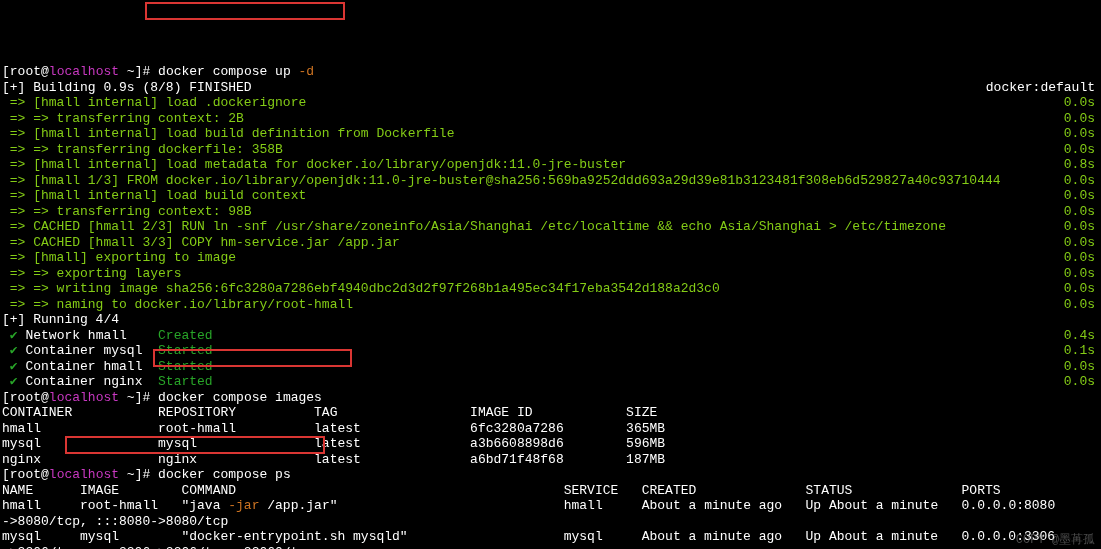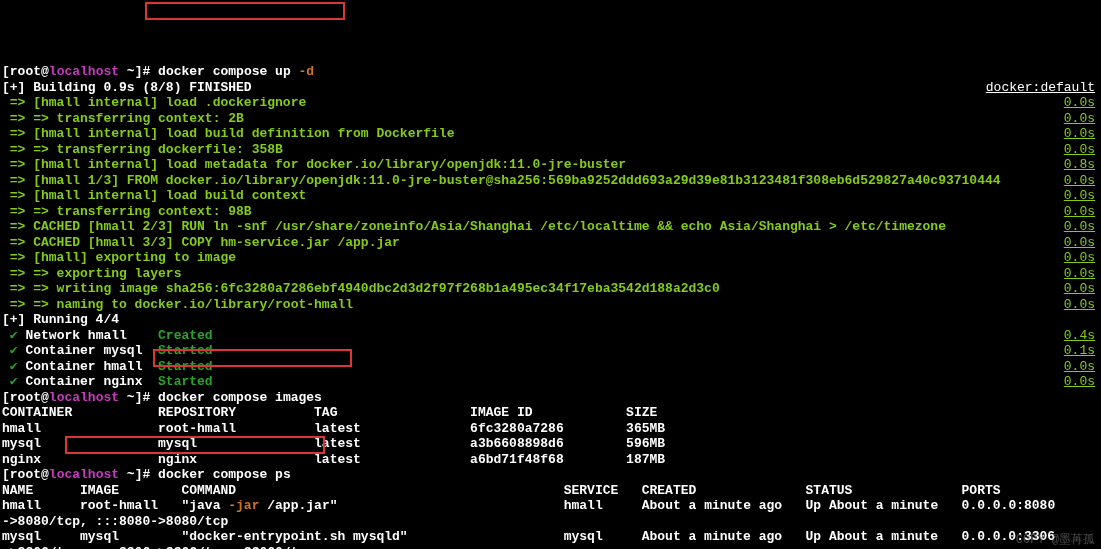--- a/index.html
+++ b/index.html
@@ -21,26 +21,24 @@
       position: relative;
     }
     .line {
       display: flex;
       justify-content: space-between;
       height: 15.5px;
     }
     .left {
       flex: 1;
       overflow: hidden;
-      font-weight: bold;
     }
     .right {
       padding-right: 4px;
       text-align: right;
-      text-decoration: underline;
     }
     .white { color: #ffffff; }
     .cyan { color: #84cc16; }
     .magenta { color: #c838c1; }
     .green { color: #28a528; }
     .orange { color: #d07522; }
     .red-box {
       position: absolute;
       border: 2px solid #da3633;
       pointer-events: none;

